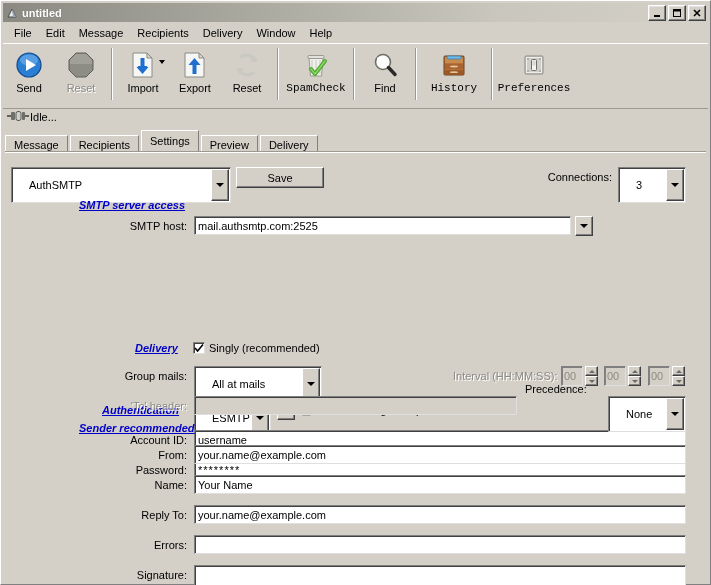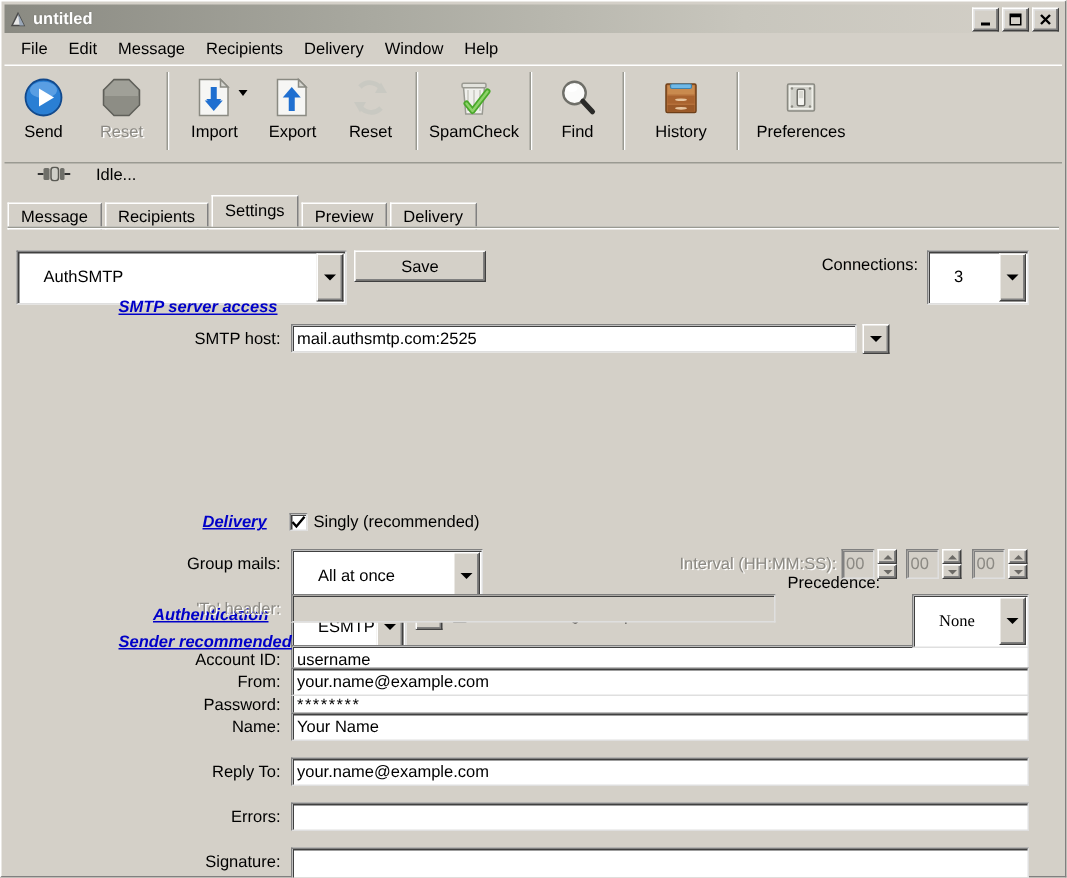--- a/index.html
+++ b/index.html
@@ -63,35 +63,35 @@
     border-top: 1px solid #ffffff;
     border-bottom: 1px solid #9a9a92;
     display: flex; align-items: flex-start; padding-top: 2px;
   }
   .tb-sep { width: 1px; height: 52px; background: #9a9a92; border-right: 1px solid #ffffff; margin: 2px 4px 0 4px; }
   .tb-btn {
     width: 52px; min-width: 52px; height: 56px;
     display: flex; flex-direction: column; align-items: center; justify-content: flex-start;
     padding-top: 4px; box-sizing: border-box; position: relative;
   }
-  .tb-btn.wide { width: 66px; min-width: 66px; }
+  .tb-btn.wide { width: 66px; min-width: 66px; font-family: Liberation Mono, monospace; }
   .tb-ico { height: 30px; display: flex; align-items: center; justify-content: center; }
   .tb-label { font-size: 11px; margin-top: 2px; white-space: nowrap; }
   .tb-btn.disabled .tb-label { color: #8c8a84; text-shadow: 1px 1px 0 #ffffff; }
   .caret-mini {
     position: absolute; right: 4px; top: 14px;
     width: 0; height: 0;
     border-left: 3px solid transparent; border-right: 3px solid transparent;
     border-top: 4px solid #000;
   }
 
   
   .statusline {
-    position: absolute; left: 24px; top: 108px; height: 16px;
-    display: flex; align-items: center; gap: 17px;
+    position: absolute; left: 6px; top: 108px; height: 16px;
+    display: flex; align-items: center; gap: 1px;
   }
   .status-text { font-size: 11px; }
 
   
   .tabstrip {
     position: absolute; left: 4px; top: 130px; right: 4px; height: 20px;
     display: flex; align-items: flex-end;
   }
   .tab {
     height: 17px; padding: 0 8px;
@@ -479,21 +479,21 @@
     <div class="sectlink" style="position:absolute;left:134px;top:189px;">Delivery</div>
     <div class="chk" style="position:absolute;left:192px;top:189px;">
       <svg width="10" height="10" viewBox="0 0 10 10">
           <path d="M1 5 L3.6 8 L9 1.5" fill="none" stroke="#000" stroke-width="1.6"></path>
         </svg>
     </div>
     <div style="position:absolute;left:208px;top:189px;font-size:11px;">Singly (recommended)</div>
 
     <div class="flabel" style="position:absolute;left:110px;top:217px;width:76px;">Group mails:</div>
     <div class="combo" style="position:absolute;left:193px;top:213px;width:128px;">
-      <span>All at once</span>
+      <span>All at mails</span>
       <span class="arrowbox">
           <i class="dn"></i>
         </span>
     </div>
 
     <div class="flabel disabled" style="position:absolute;left:452px;top:217px;">Interval (HH:MM:SS):</div>
     <div class="numfld" style="position:absolute;left:560px;top:213px;">
       <span>00</span>
     </div>
     <div class="spin" style="position:absolute;left:584px;top:213px;">
@@ -526,21 +526,21 @@
           <i class="dn-t"></i>
         </div>
     </div>
 
     <div class="flabel disabled" style="position:absolute;left:110px;top:247px;width:76px;">'To' header:</div>
     <div class="tfield disabled" style="position:absolute;left:193px;top:243px;width:323px;">
       <span></span>
     </div>
 
     <div class="flabel" style="position:absolute;left:524px;top:230px;">Precedence:</div>
-    <div class="combo" style="position:absolute;left:607px;top:243px;width:78px;font-family:Liberation Serif, serif;">
+    <div class="combo" style="position:absolute;left:607px;top:243px;width:78px;">
       <span>None</span>
       <span class="arrowbox">
           <i class="dn"></i>
         </span>
     </div>
 
     <div class="sectlink" style="position:absolute;left:78px;top:269px;">Sender recommended</div>
 
     <div class="flabel" style="position:absolute;left:100px;top:296px;width:86px;">From:</div>
     <div class="tfield" style="position:absolute;left:193px;top:292px;width:492px;">

